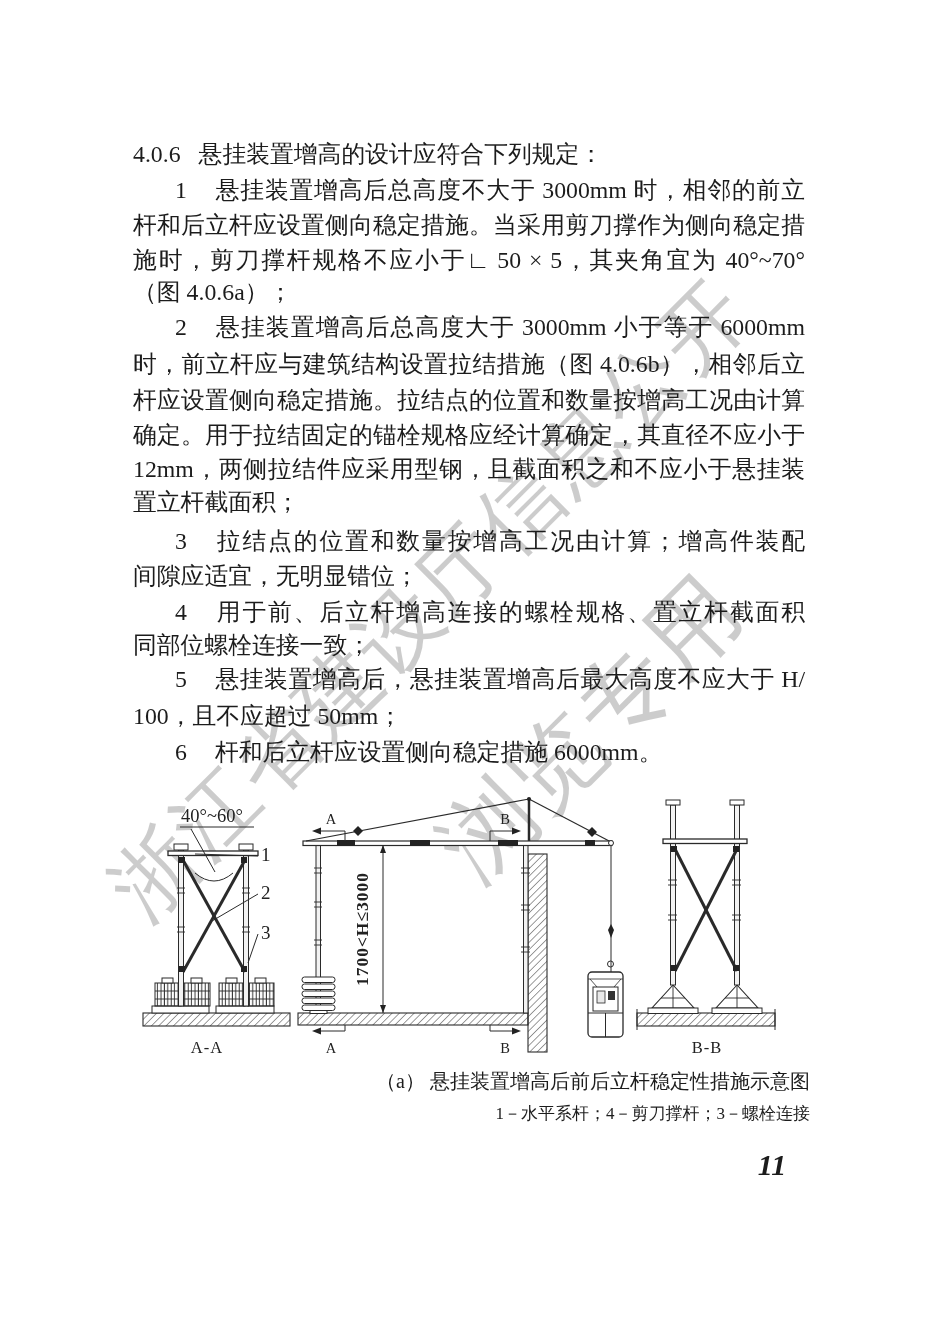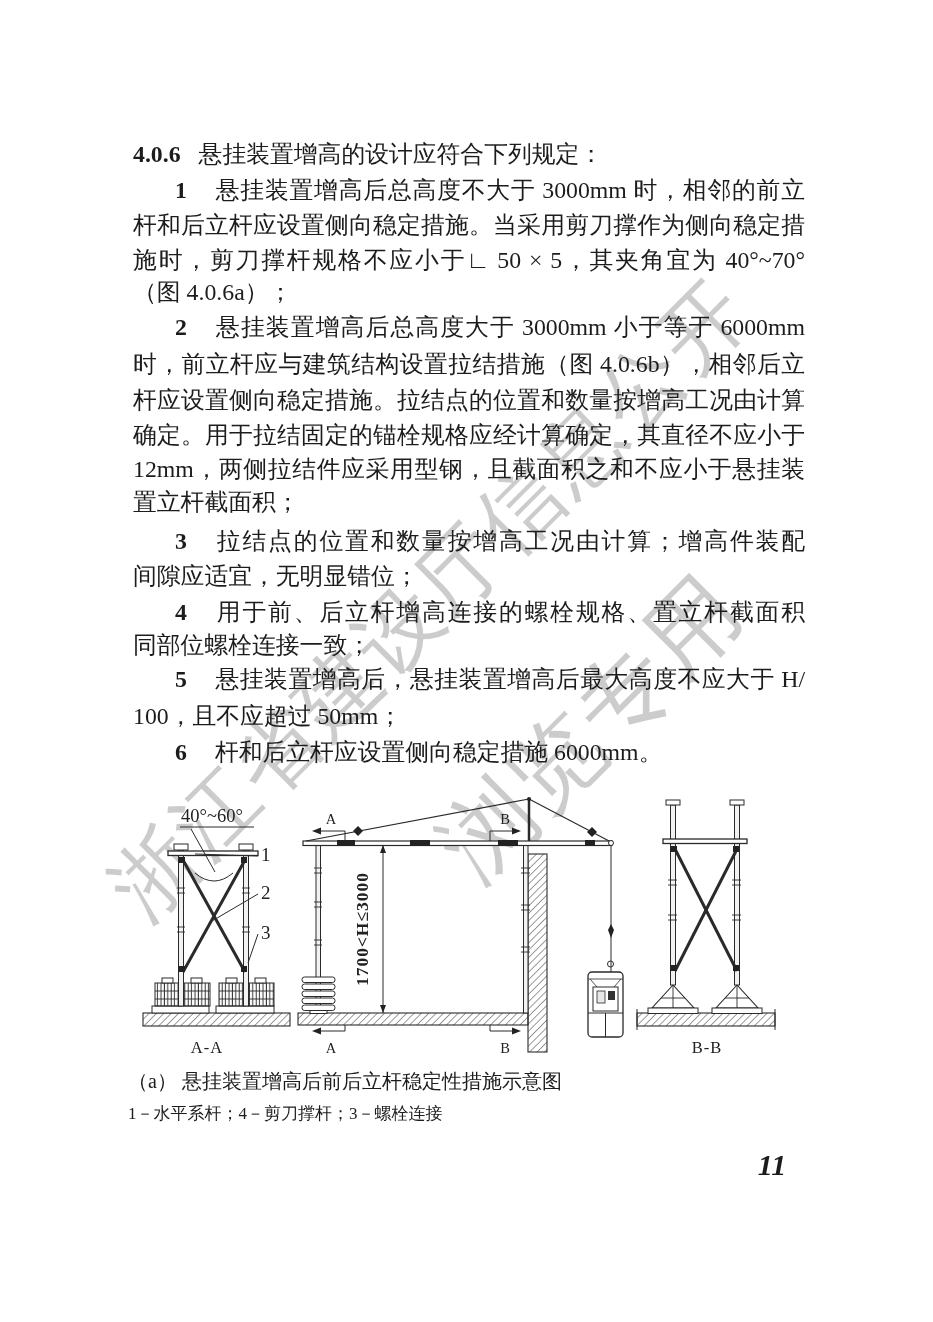--- a/index.html
+++ b/index.html
@@ -5,25 +5,25 @@
   html,body{margin:0;padding:0;}
   body{width:933px;height:1322px;position:relative;background:#ffffff;overflow:hidden;
        font-family:"Liberation Serif","DejaVu Serif",serif;color:#1c1c1c;}
   .wm{position:absolute;white-space:nowrap;color:rgba(0,0,0,0.20);z-index:1;
       transform:translate(-50%,-50%) rotate(-45deg);font-family:"Liberation Serif","DejaVu Serif",serif;}
   .wm1{left:430px;top:600px;font-size:84px;letter-spacing:2px;}
   .wm2{left:592px;top:727px;font-size:92px;letter-spacing:4px;}
   .line{position:absolute;left:133px;width:672px;font-size:23.8px;line-height:30px;z-index:2;
         letter-spacing:0px;}
   .fill{text-align:justify;text-align-last:justify;}
-  .line b{font-weight:bold;}
+  .line b{font-weight:normal;}
   .line.h b{margin-right:18px;}
   .line.indent b{margin-left:42px;margin-right:28px;}
   #fig{position:absolute;left:130px;top:785px;z-index:2;}
-  .figcap{position:absolute;left:128px;width:672px;text-align:left;z-index:2;}
+  .figcap{position:absolute;left:138px;width:672px;text-align:right;z-index:2;}
   .cap1{top:1068px;font-size:20px;}
   .cap2{top:1102px;font-size:17px;}
   .pageno{position:absolute;left:742px;top:1148px;width:60px;z-index:2;
           font-size:30px;font-style:italic;font-weight:bold;text-align:center;}
   svg text{font-family:"Liberation Serif","DejaVu Serif",serif;fill:#222;}
 </style>
 </head>
 <body>
 
 <div class="wm wm1">浙江省建设厅信息公开</div>

